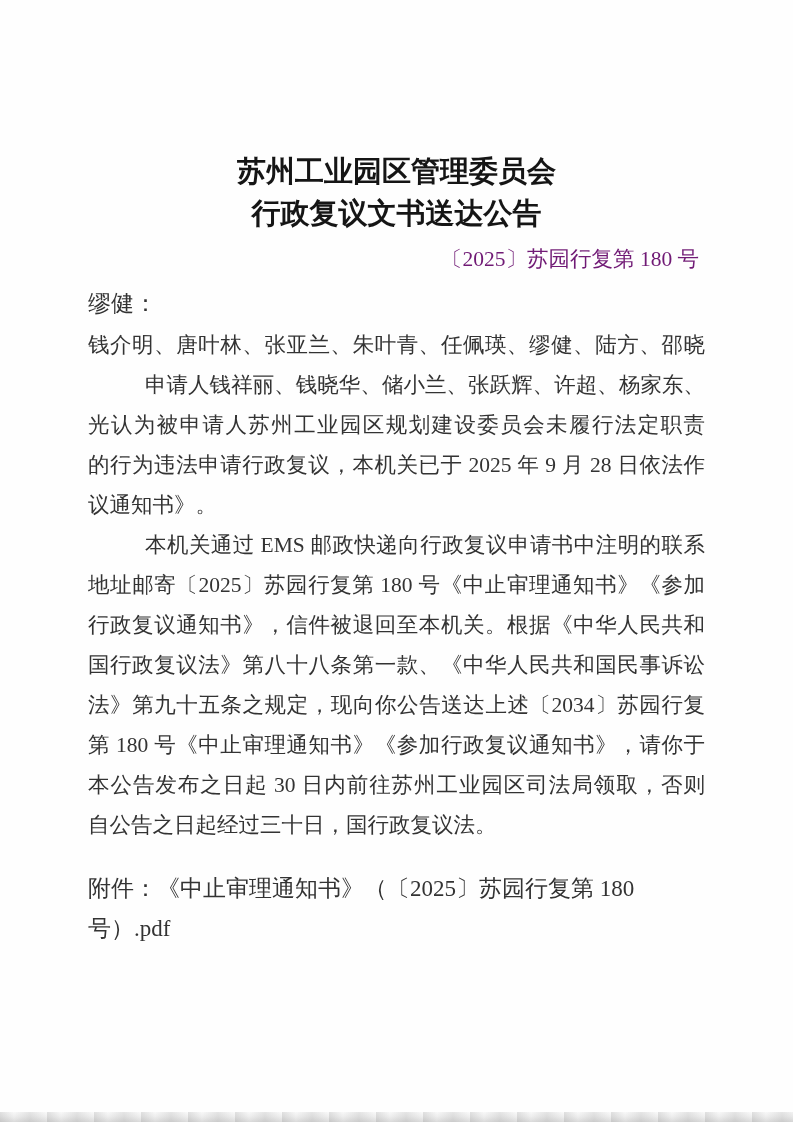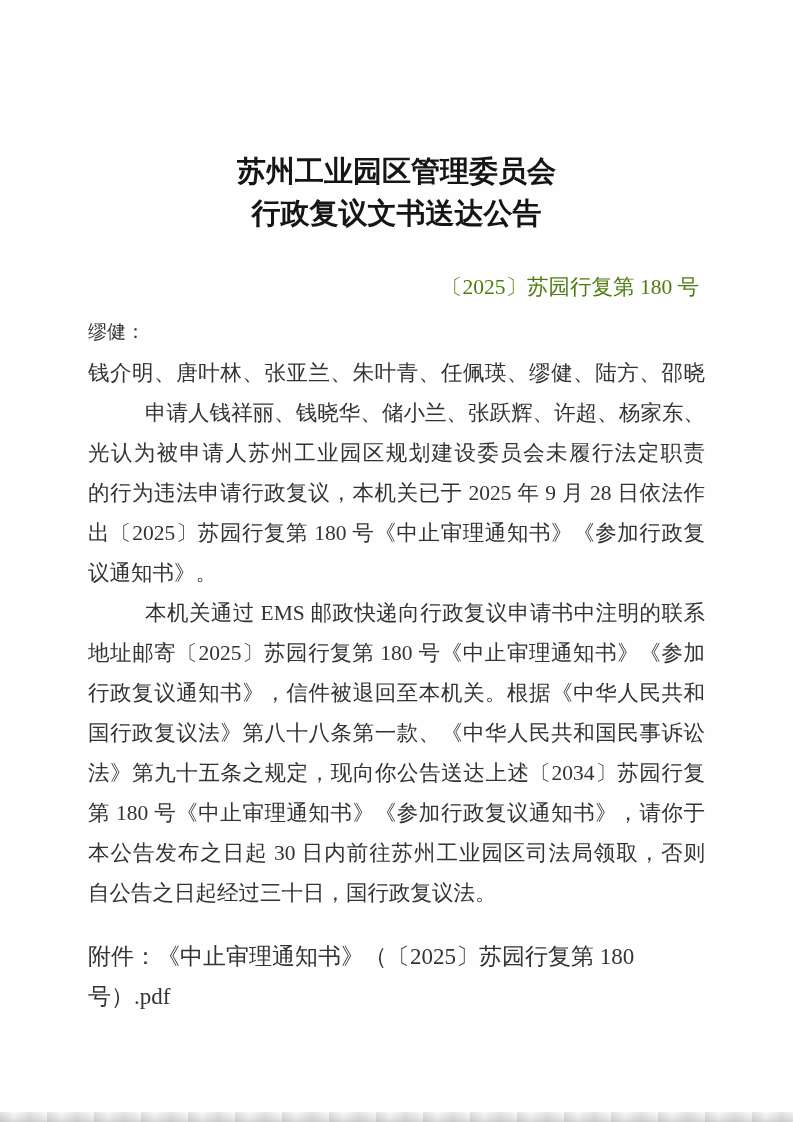--- a/index.html
+++ b/index.html
@@ -28,31 +28,31 @@
   }
   .title-line {
     font-family: "Liberation Sans", sans-serif;
     font-weight: 900;
     font-size: 29px;
     line-height: 42px;
     color: #151515;
     letter-spacing: 0px;
   }
   .doc-number {
-    margin-top: 36px;
+    margin-top: 8px;
     line-height: 34px;
     font-size: 21.5px;
     text-align: right;
     padding-right: 6px;
-    color: #4d7c0f;
+    color: #701a75;
   }
   .salutation {
     margin-top: 8px;
     line-height: 40px;
-    font-size: 19px;
+    font-size: 23px;
     color: #333333;
   }
   .body-block {
     margin-top: 1px;
   }
   .line {
     font-size: 21.5px;
     line-height: 40px;
     height: 40px;
     white-space: nowrap;
@@ -105,21 +105,20 @@
 
     <div class="salutation">缪健：</div>
 
     <div class="body-block">
 
       <div>
         <div class="line jfull">钱介明、唐叶林、张亚兰、朱叶青、任佩瑛、缪健、陆方、邵晓</div>
         <div class="line jfull indent">申请人钱祥丽、钱晓华、储小兰、张跃辉、许超、杨家东、</div>
         <div class="line jfull">光认为被申请人苏州工业园区规划建设委员会未履行法定职责</div>
         <div class="line jfull">的行为违法申请行政复议，本机关已于 2025 年 9 月 28 日依法作</div>
-        <div class="line jfull">出〔2025〕苏园行复第 180 号《中止审理通知书》《参加行政复</div>
         <div class="line jlast">议通知书》。</div>
       </div>
 
       <div>
         <div class="line jfull indent">本机关通过 EMS 邮政快递向行政复议申请书中注明的联系</div>
         <div class="line jfull">地址邮寄〔2025〕苏园行复第 180 号《中止审理通知书》《参加</div>
         <div class="line jfull">行政复议通知书》，信件被退回至本机关。根据《中华人民共和</div>
         <div class="line jfull">国行政复议法》第八十八条第一款、《中华人民共和国民事诉讼</div>
         <div class="line jfull">法》第九十五条之规定，现向你公告送达上述〔2034〕苏园行复</div>
         <div class="line jfull">第 180 号《中止审理通知书》《参加行政复议通知书》，请你于</div>

